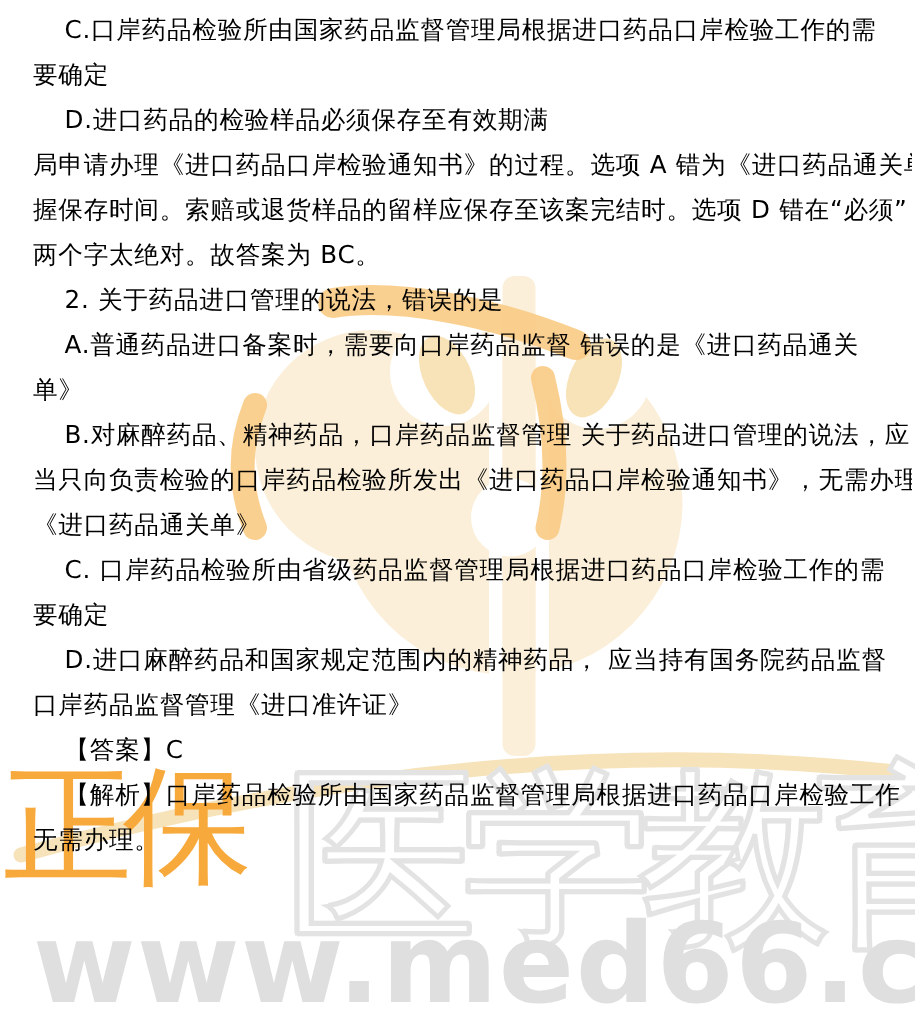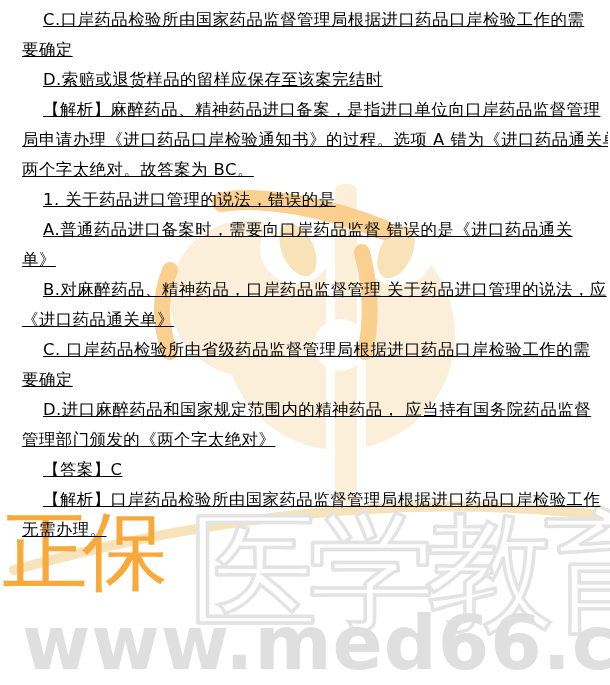--- a/index.html
+++ b/index.html
@@ -44,21 +44,20 @@
     position:absolute;z-index:2;
     left:22px;top:5px;right:2px;
     color:#000;
   }
   .line{
     height:30px;line-height:30px;
     font-size:16.4px;
     letter-spacing:0.5px;
     white-space:pre;
     overflow:hidden;
-    text-decoration:underline;
   }
   .line.indent{padding-left:21px;}
 </style>
 </head>
 <body>
 
 <div class="page">
 
   <svg class="wm wm-svg" width="610" height="685" viewBox="0 0 610 685" xmlns="http://www.w3.org/2000/svg">
 
@@ -83,31 +82,32 @@
   </svg>
 
   <div class="wm wm-brand-left">正保</div>
   <div class="wm wm-brand-main">医学教育网</div>
   <div class="wm wm-url">www.med66.com</div>
 
   <div class="doc">
 
   <div class="line indent">C.口岸药品检验所由国家药品监督管理局根据进口药品口岸检验工作的需</div>
       <div class="line">要确定</div>
-      <div class="line indent">D.索赔或退货样品的留样应保存至该案完结时</div>
-      <div class="line indent">【解析】麻醉药品、精神药品进口备案，是指进口单位向口岸药品监督管理</div>
+      <div class="line indent">D.进口药品的检验样品必须保存至有效期满</div>
       <div class="line">局申请办理《进口药品口岸检验通知书》的过程。选项 A 错为《进口药品通关单》</div>
+      <div class="line">握保存时间。索赔或退货样品的留样应保存至该案完结时。选项 D 错在“必须”</div>
       <div class="line">两个字太绝对。故答案为 BC。</div>
-      <div class="line indent">1. 关于药品进口管理的说法，错误的是</div>
+      <div class="line indent">2. 关于药品进口管理的说法，错误的是</div>
       <div class="line indent">A.普通药品进口备案时，需要向口岸药品监督 错误的是《进口药品通关</div>
       <div class="line">单》</div>
       <div class="line indent">B.对麻醉药品、精神药品，口岸药品监督管理 关于药品进口管理的说法，应</div>
+      <div class="line">当只向负责检验的口岸药品检验所发出《进口药品口岸检验通知书》，无需办理</div>
       <div class="line">《进口药品通关单》</div>
       <div class="line indent">C. 口岸药品检验所由省级药品监督管理局根据进口药品口岸检验工作的需</div>
       <div class="line">要确定</div>
       <div class="line indent">D.进口麻醉药品和国家规定范围内的精神药品， 应当持有国务院药品监督</div>
-      <div class="line">管理部门颁发的《两个字太绝对》</div>
+      <div class="line">口岸药品监督管理《进口准许证》</div>
       <div class="line indent">【答案】C</div>
       <div class="line indent">【解析】口岸药品检验所由国家药品监督管理局根据进口药品口岸检验工作</div>
       <div class="line">无需办理。</div>
     </div>
 
 </div>
 
 </body></html>

